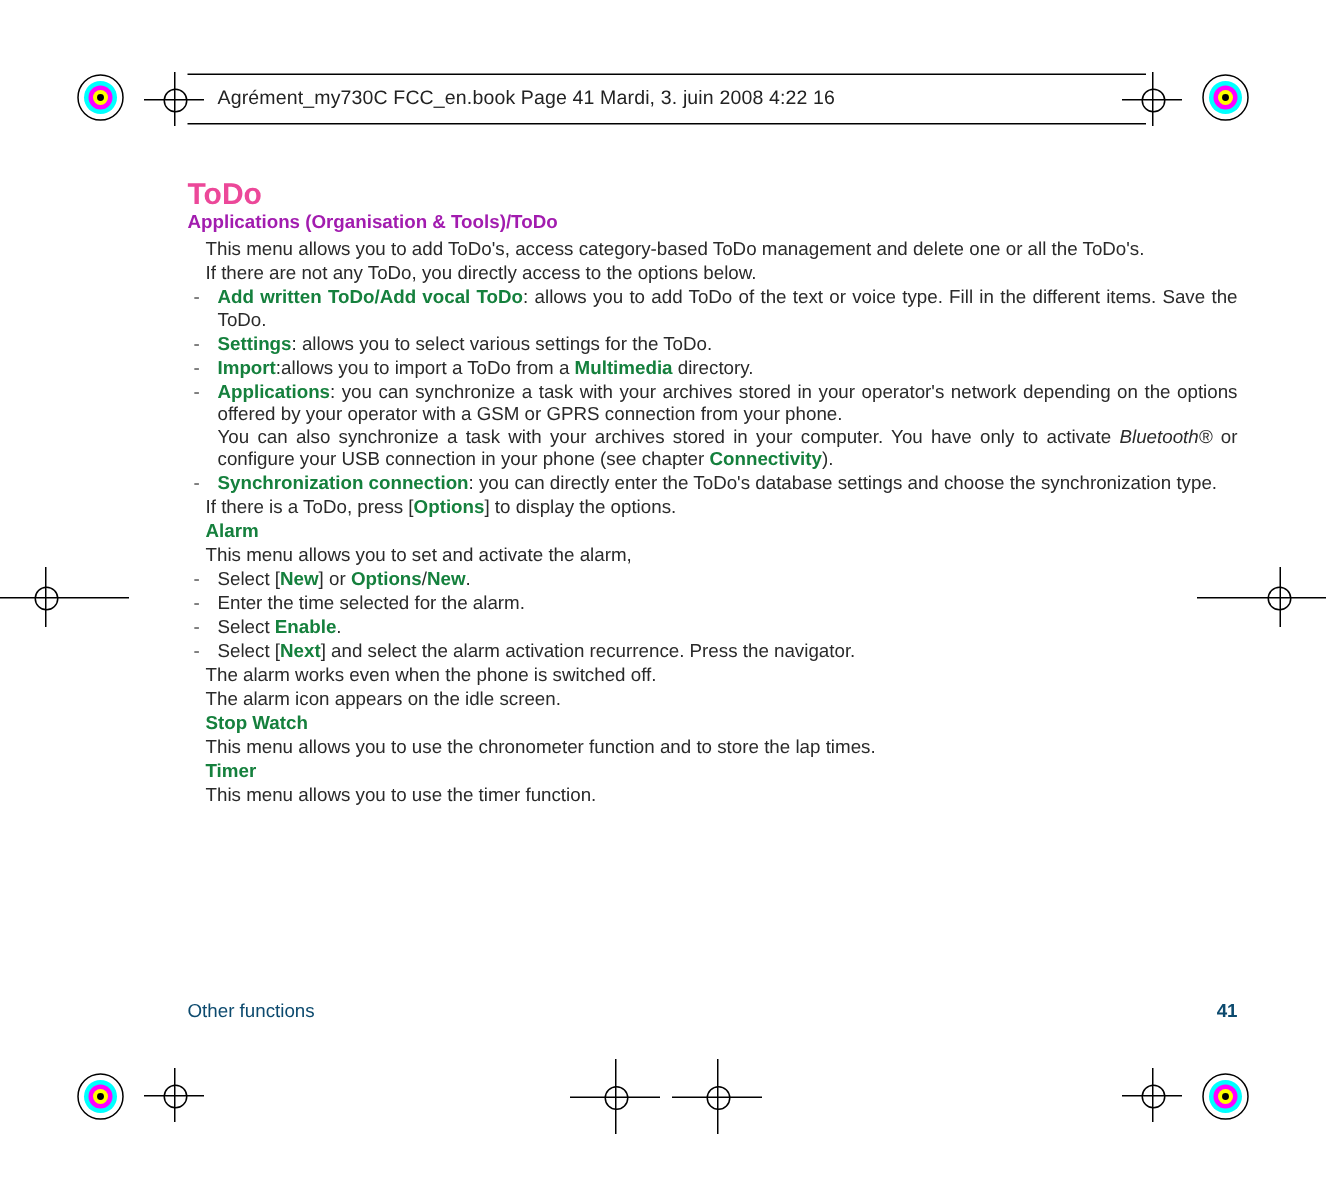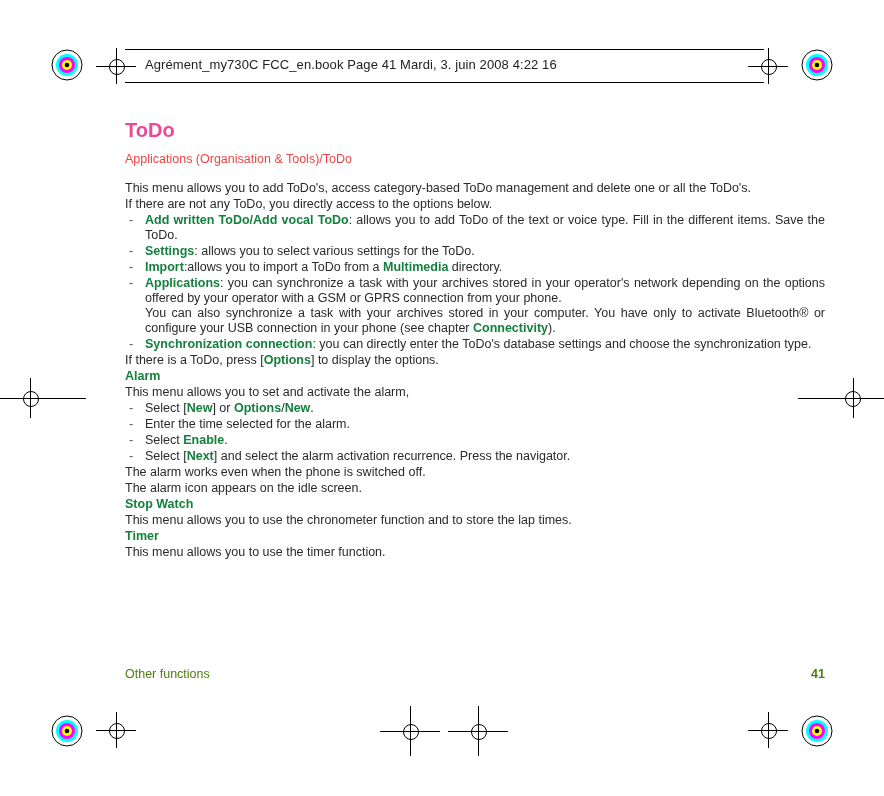--- a/index.html
+++ b/index.html
@@ -15,28 +15,28 @@
 
   
   .hdr{position:absolute;left:125px;top:49px;right:120px;height:34px}
   .hdr .bar{position:absolute;left:0;right:0;top:0;height:1px;background:#000}
   .hdr .bar.b2{top:33px}
   .hdr .txt{position:absolute;left:20px;top:8px;font-size:13px;letter-spacing:.1px}
 
   
   .content{position:absolute;left:125px;top:115px;width:700px;font-size:12.5px;line-height:15px;color:#2a2a2a}
   h2{margin:8px 0 2px 0;font-size:20px;font-weight:bold;color:#ec4899}
-  .sub{font-size:12.5px;font-weight:normal;color:#ef4444;margin:14px 0}
-  p{margin:1px 0}
+  .sub{font-size:12.5px;font-weight:bold;color:#a21caf;margin:3px 0}
+  p{margin:1px 12px}
   b{font-weight:bold;color:#15803d}
   ul{list-style:none;margin:0;padding:0}
   ul>li{position:relative;padding-left:20px;margin:1px 0;text-align:justify}
   ul>li::before{content:"-";position:absolute;left:4px;top:0;color:#555}
-  .ital{}
-  .footer{position:absolute;left:125px;bottom:115px;width:700px;font-size:12.5px;color:#4d7c0f}
+  .ital{font-style:italic}
+  .footer{position:absolute;left:125px;bottom:115px;width:700px;font-size:12.5px;color:#0c4a6e}
   .footer .l{float:left}
   .footer .r{float:right;font-weight:bold}
 </style>
 </head>
 <body>
 <div class="page">
 
   <div class="reg" style="left:50px;top:48px">
     <svg width="34" height="34">
         <circle cx="17" cy="17" r="15" fill="none" stroke="#000" stroke-width="1"></circle>

